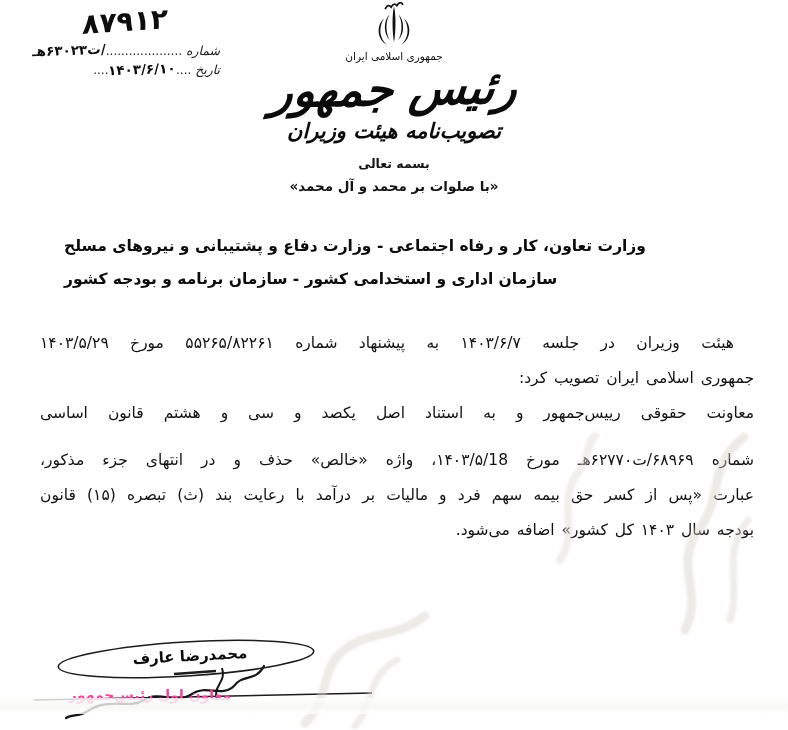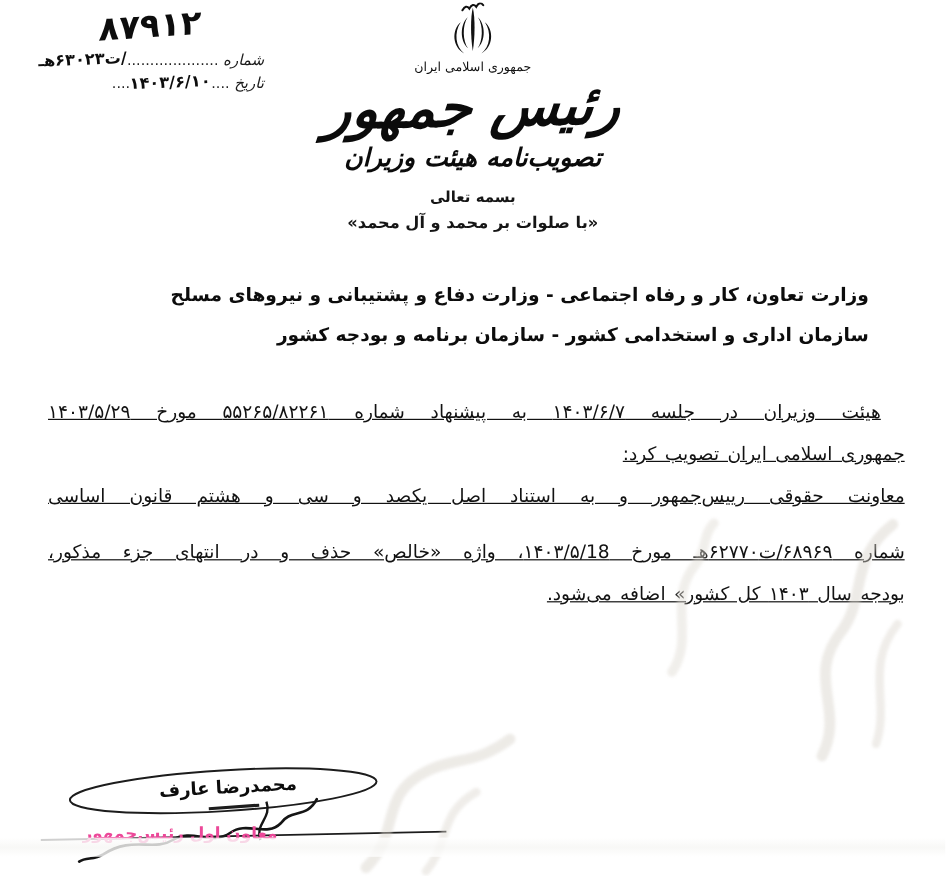--- a/index.html
+++ b/index.html
@@ -36,30 +36,30 @@
   .decree-title { font-size:21px; font-weight:bold; font-style:italic; margin-top:4px; color:#0b0b0b; }
 
   
   .invocation { position:absolute; top:156px; left:0; width:100%; text-align:center; }
   .besmele { font-size:12.5px; font-weight:bold; }
   .salawat { font-size:13.5px; font-weight:bold; margin-top:7px; }
 
   
   .addressees {
     position:absolute; top:230px; left:50%; transform:translateX(-50%);
-    width:660px; text-align:right; font-weight:bold; font-size:15.5px;
+    width:660px; text-align:left; font-weight:bold; font-size:15.5px;
     line-height:2.1; color:#0c0c0c;
   }
 
   
   .body-text { position:absolute; top:326px; right:34px; left:40px; font-size:15.5px; color:#121212; }
   .para { margin:0 0 12px 0; }
   .line {
     line-height:35px; height:35px; overflow:hidden;
-    text-align:justify; text-align-last:justify; word-spacing:2px;text-decoration:underline;
+    text-align:justify; text-align-last:justify; word-spacing:2px;
   }
   .line.first { padding-right:20px; }
   .line.last { text-align:right; text-align-last:right; }
 
   
   .sig { position:absolute; top:628px; left:26px; width:380px; height:102px; }
   .sig svg { position:absolute; inset:0; }
   .sig-name {
     position:absolute; top:19px; left:88px; width:152px; text-align:center;
     font-weight:bold; font-size:15px; transform:rotate(-3deg); color:#0c0c0c;
@@ -120,20 +120,21 @@
   </div>
 
   <div class="body-text">
     <div class="para">
       <div class="line first">هیئت وزیران در جلسه ۱۴۰۳/۶/۷ به پیشنهاد شماره ۵۵۲۶۵/۸۲۲۶۱ مورخ ۱۴۰۳/۵/۲۹</div>
       <div class="line last">جمهوری اسلامی ایران تصویب کرد:</div>
       <div class="line">معاونت حقوقی رییس‌جمهور و به استناد اصل یکصد و سی و هشتم قانون اساسی</div>
     </div>
     <div class="para">
       <div class="line">شماره ۶۸۹۶۹/ت۶۲۷۷۰هـ مورخ ۱۴۰۳/۵/18، واژه «خالص» حذف و در انتهای جزء مذکور،</div>
+      <div class="line">عبارت «پس از کسر حق بیمه سهم فرد و مالیات بر درآمد با رعایت بند (ث) تبصره (۱۵) قانون</div>
       <div class="line last">بودجه سال ۱۴۰۳ کل کشور» اضافه می‌شود.</div>
     </div>
   </div>
 
   <div class="sig">
     <svg width="380" height="102" viewBox="0 0 380 102" aria-hidden="true">
       <ellipse cx="160" cy="31" rx="128" ry="17" transform="rotate(-3.5 160 31)" fill="none" stroke="#1c1c1c" stroke-width="1.6"></ellipse>
       <path d="M148 46 L190 43" stroke="#1c1c1c" stroke-width="2.6" fill="none"></path>
       <path d="M238 38 C230 54 216 46 208 58 C196 70 180 56 166 66 C150 77 134 62 118 72 C102 82 84 68 60 84 C52 89 46 86 40 90" fill="none" stroke="#151515" stroke-width="2.2" stroke-linecap="round"></path>
       <path d="M196 40 C201 54 186 58 191 72" fill="none" stroke="#151515" stroke-width="2"></path>

